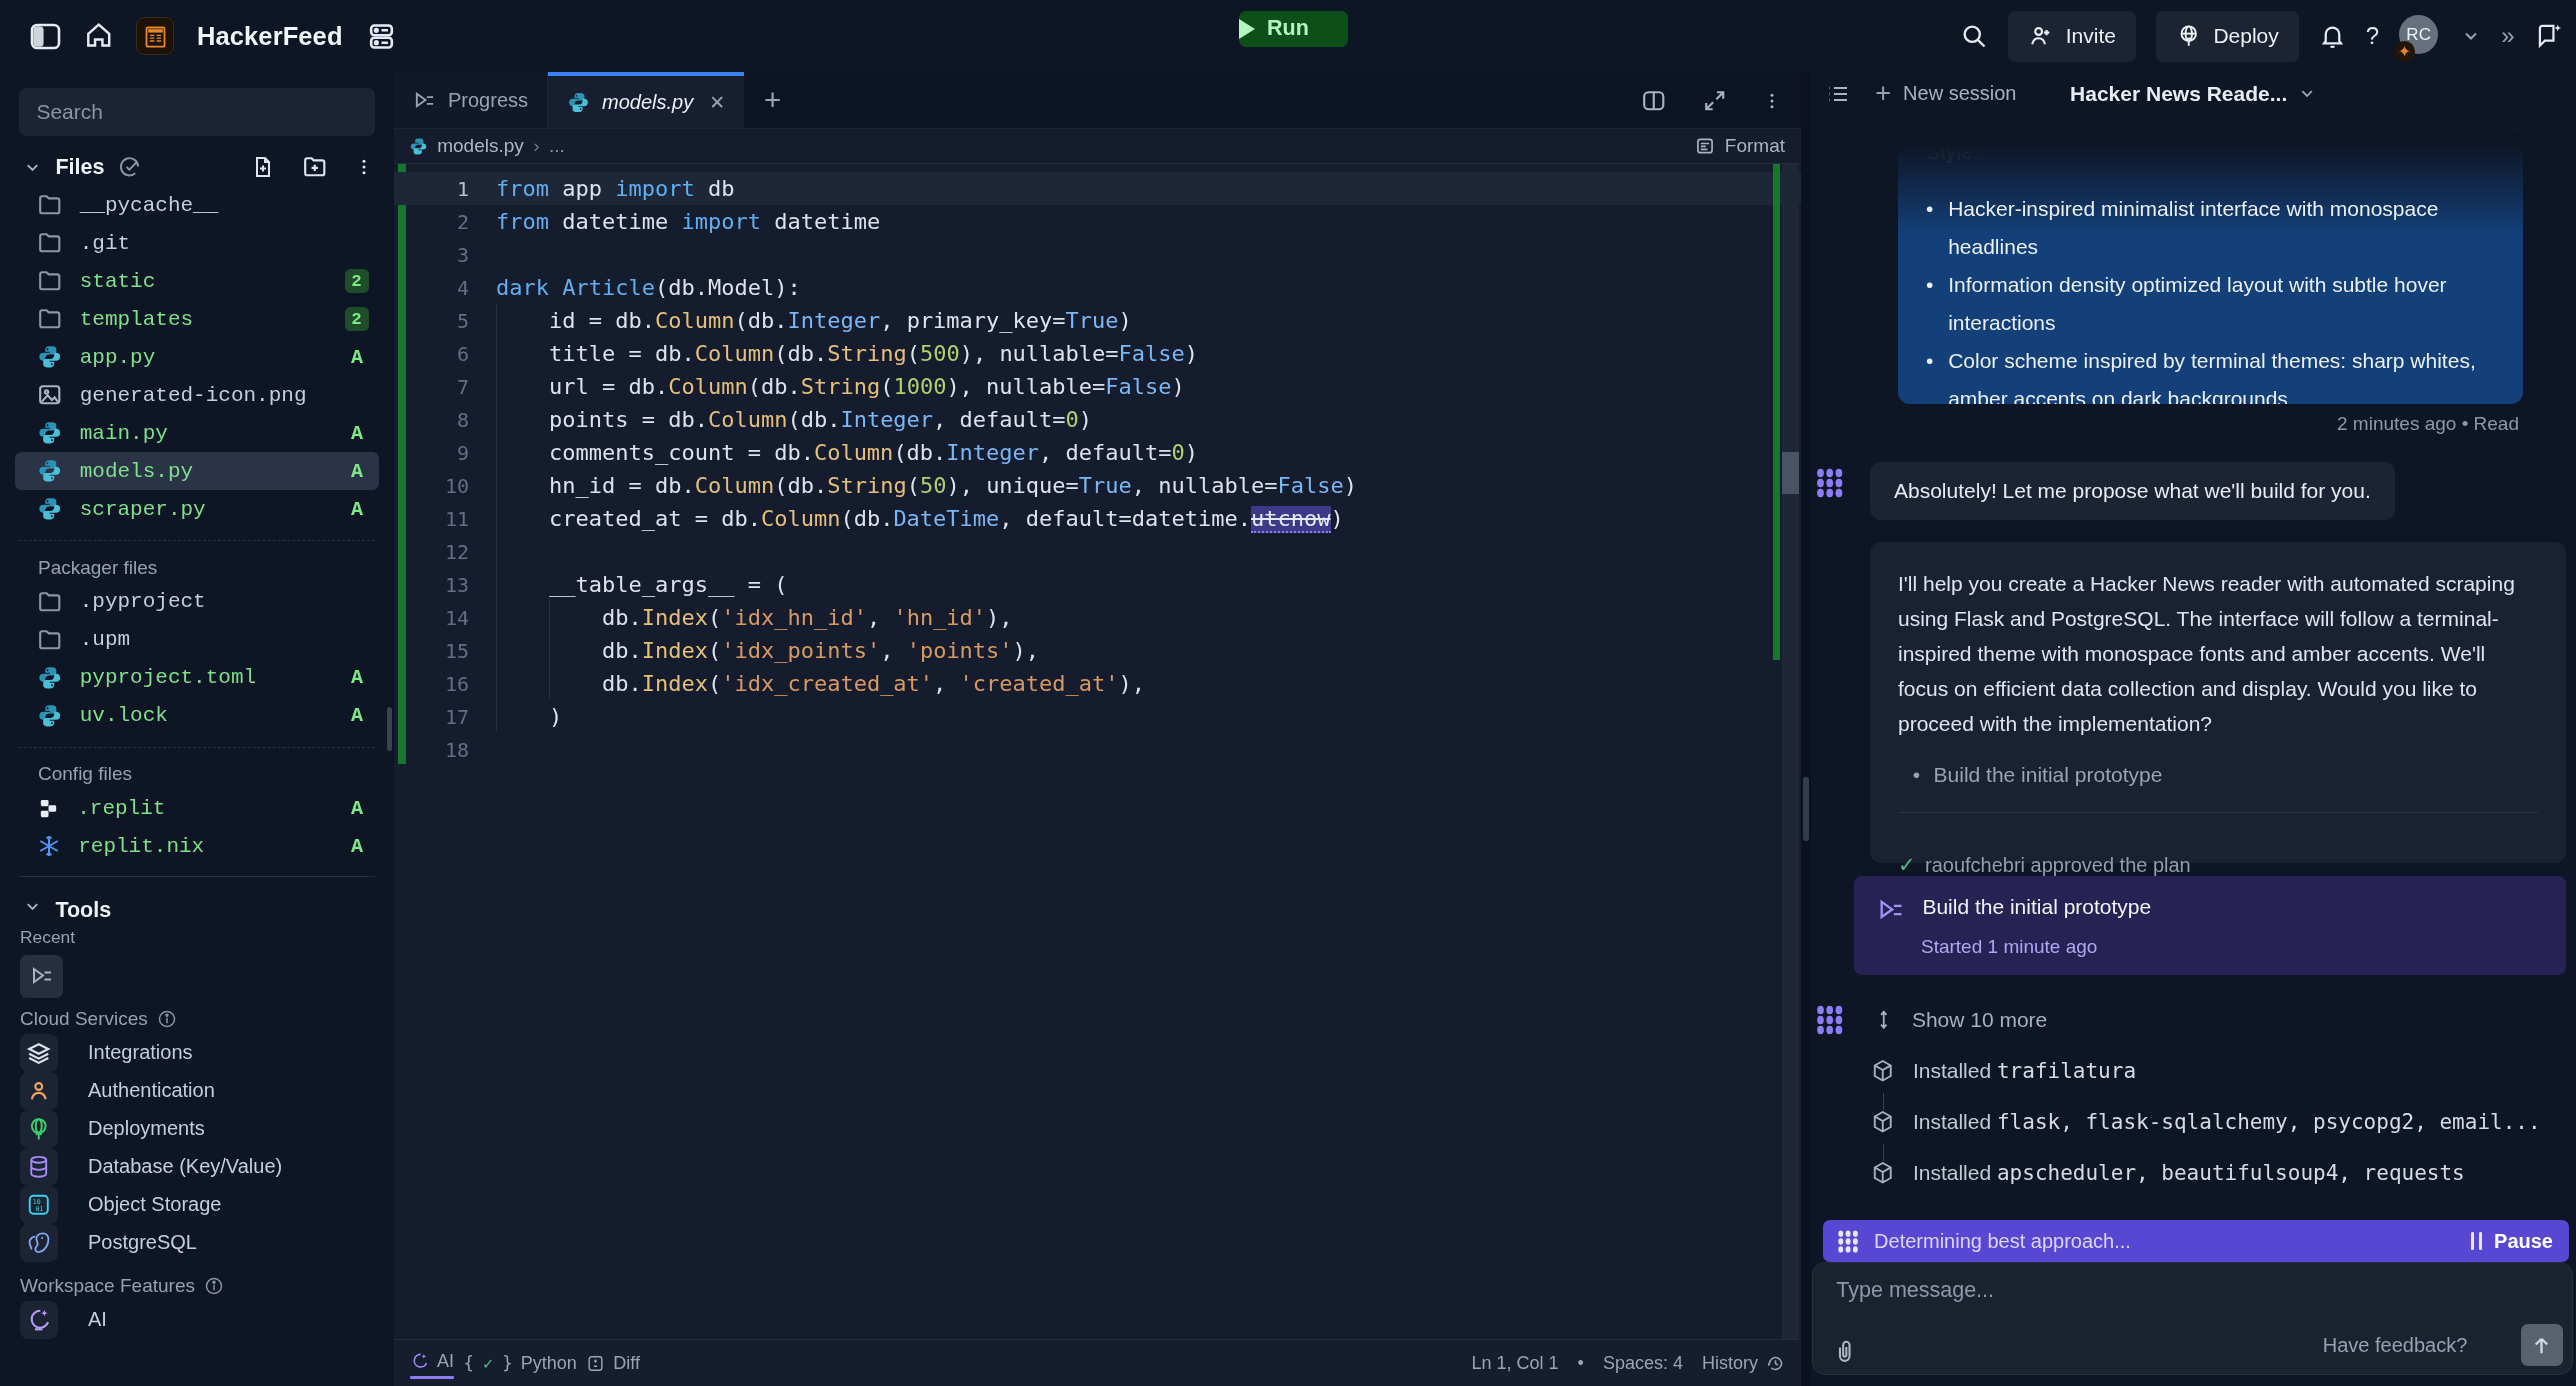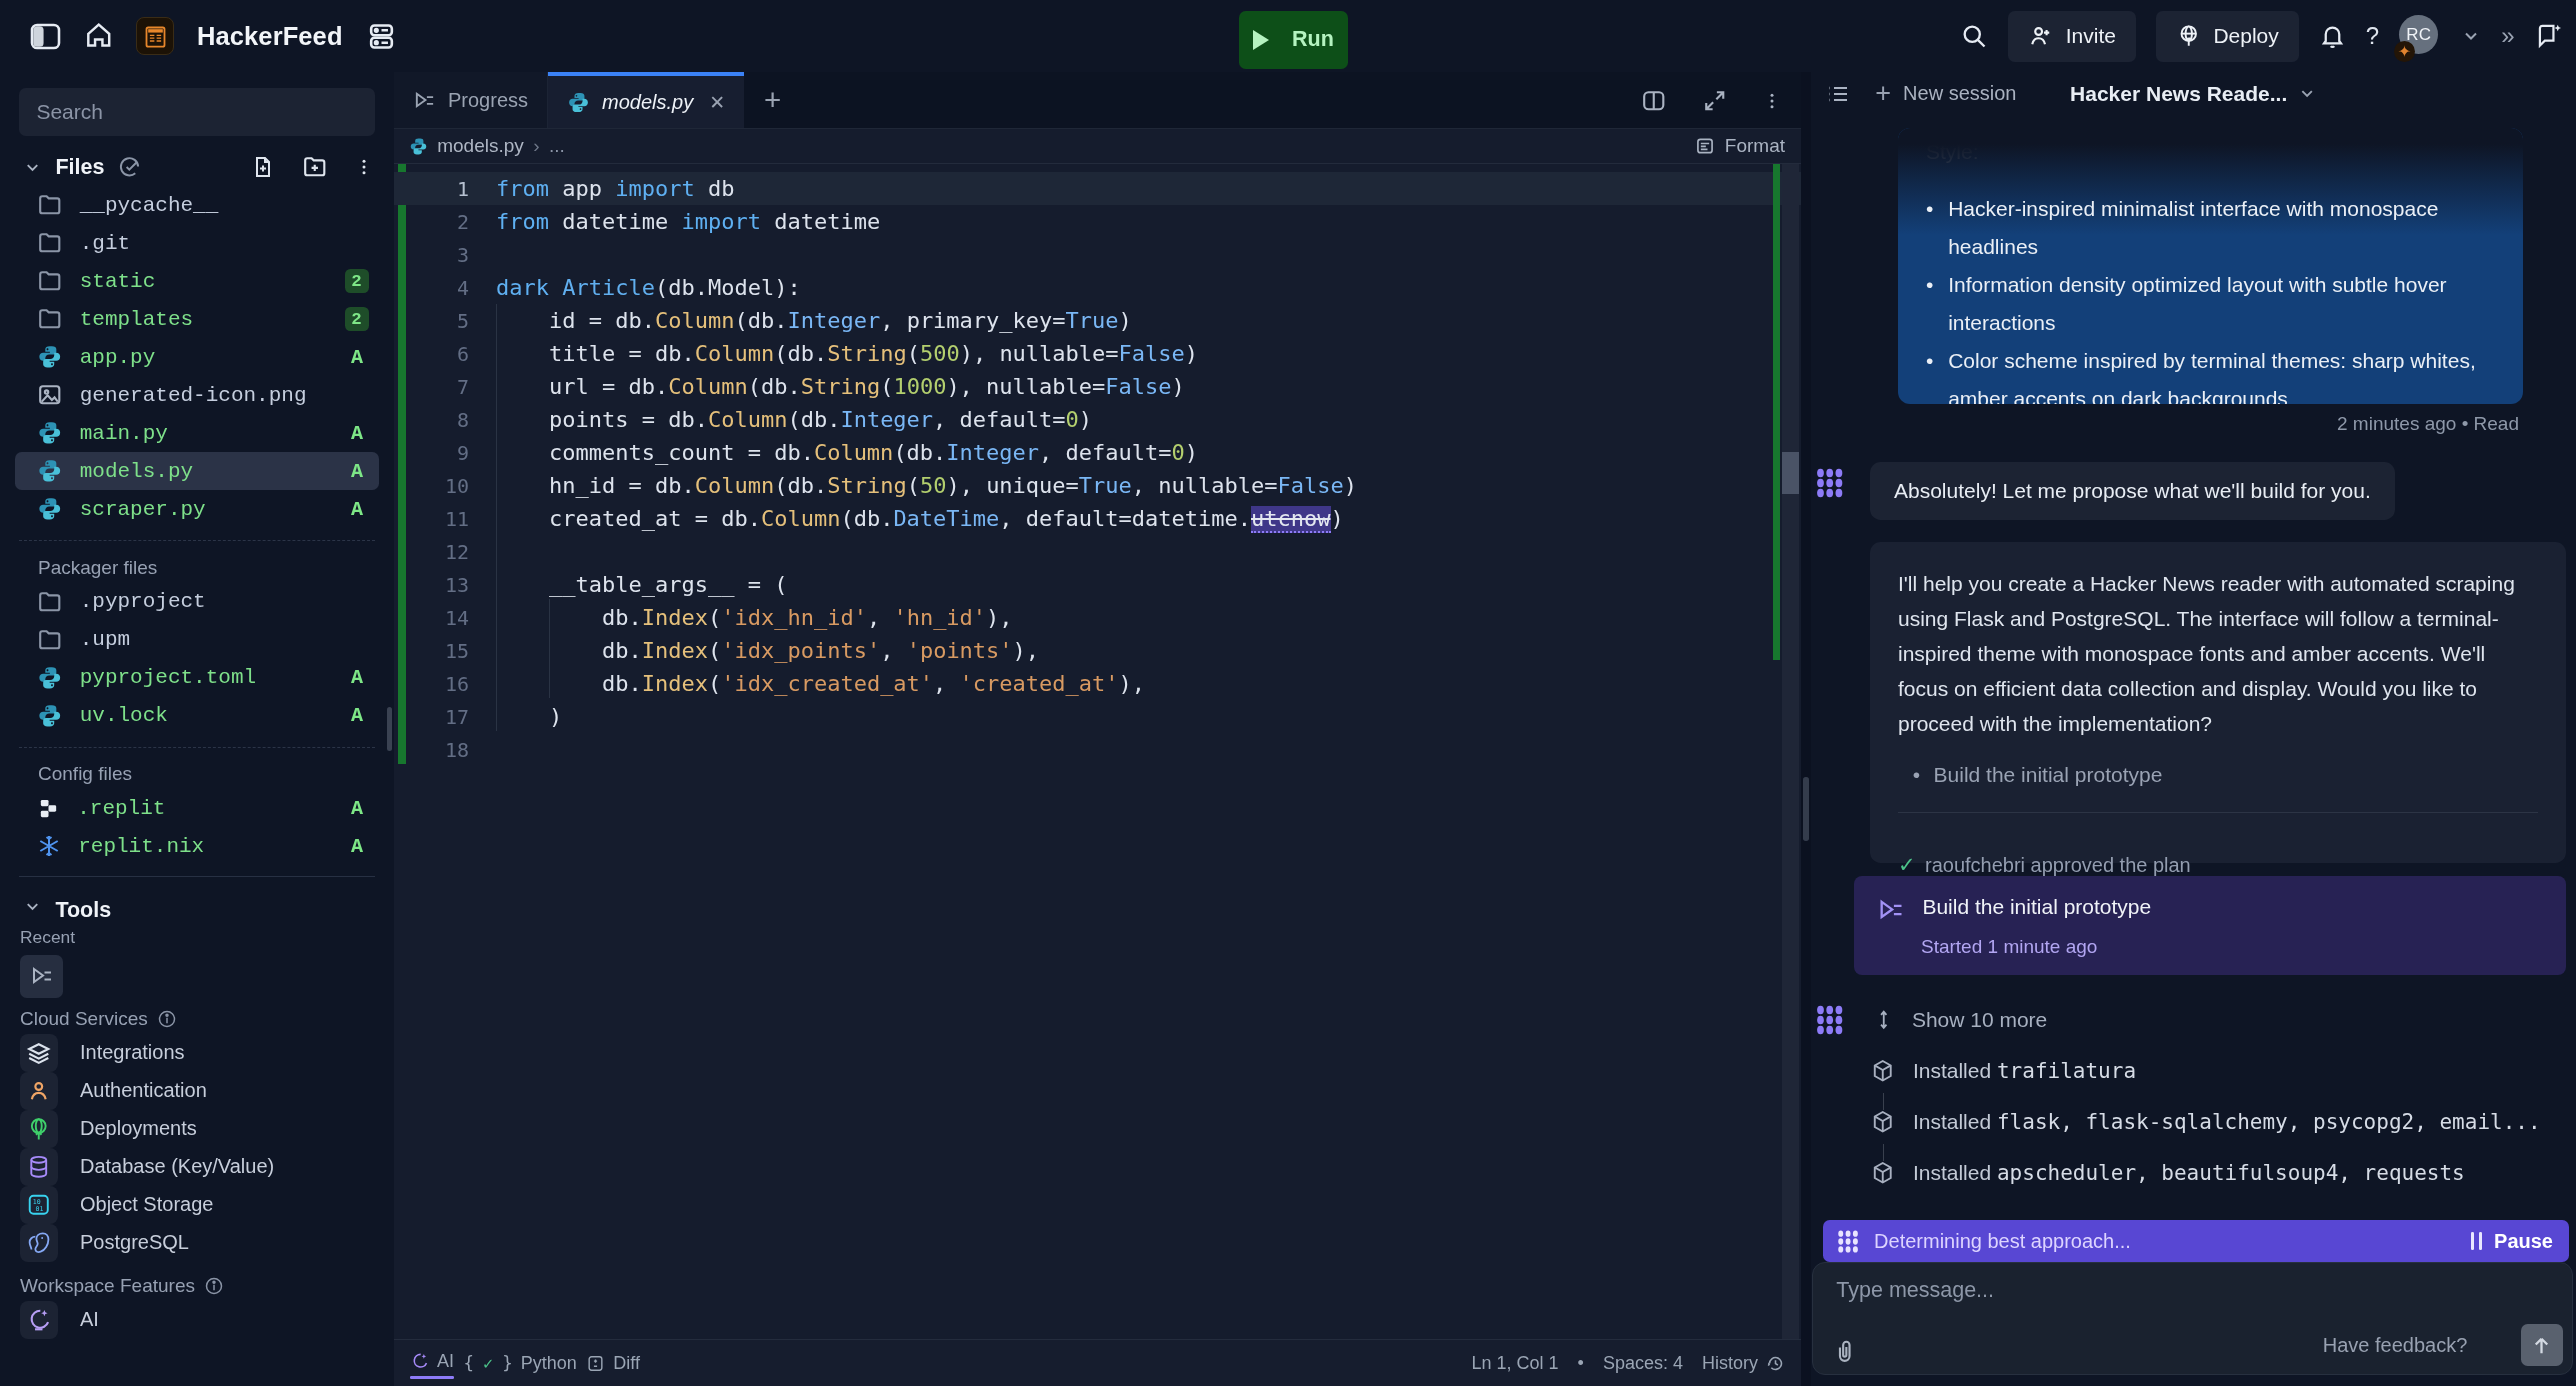--- a/index.html
+++ b/index.html
@@ -7,21 +7,21 @@
   .app { position:relative; width:2576px; height:1387px; background:#0e1525; }
   svg { display:block; }
   .icon { display:inline-flex; align-items:center; justify-content:center; flex:0 0 auto; }
 
   
   .topbar { position:absolute; left:0; top:0; width:2576px; height:72px; background:#0e1525; display:flex; align-items:center; }
   .tb-left { display:flex; align-items:center; gap:23px; padding-left:29.5px; }
   .tb-iconbtn { color:#e6ebf3; cursor:pointer; }
   .app-icon { width:38px; height:38px; border-radius:8px; background:#1c1206; border:1.3px solid #3a2c16; display:flex; align-items:center; justify-content:center; }
   .app-title { font-size:25.5px; font-weight:600; color:#f2f5f9; letter-spacing:0.1px; }
-  .run-btn { position:absolute; left:1239px; top:10.7px; width:109px; height:58px; border-radius:6.7px; background:#0d4f18; color:#b5f3c0; display:flex; align-items:center; justify-content:center; gap:23px; font-size:21.5px; font-weight:700; cursor:pointer; }
+  .run-btn { position:absolute; left:1239px; top:10.7px; width:109px; height:36px; border-radius:6.7px; background:#0d4f18; color:#b5f3c0; display:flex; align-items:center; gap:12px; font-size:21.5px; font-weight:700; cursor:pointer; }
   .run-play { width:0; height:0; border-left:16px solid #b5f3c0; border-top:10px solid transparent; border-bottom:10px solid transparent; }
   .tb-right { position:absolute; right:0; top:0; height:72px; display:flex; align-items:center; gap:20px; padding-right:12px; }
   .pill-btn { height:51px; border-radius:6.7px; background:#1c2333; display:flex; align-items:center; gap:12px; padding:0 20px; font-size:21px; color:#eef2f7; cursor:pointer; }
   .qmark { font-size:24px; color:#dfe5ee; }
   .avatar-wrap { position:relative; width:42px; height:42px; }
   .avatar { width:39px; height:39px; border-radius:50%; background:#66707e; color:#f0f3f7; font-size:17px; display:flex; align-items:center; justify-content:center; }
   .avatar-badge { position:absolute; left:-5.4px; bottom:-5.4px; width:21.5px; height:21.5px; border-radius:50%; background:#231507; color:#e0832f; font-size:16px; display:flex; align-items:center; justify-content:center; }
   .dbl-chev { font-size:24px; color:#9aa3b2; }
 
   
@@ -39,21 +39,21 @@
   .frow .fright { margin-left:auto; }
   .badge { min-width:24px; height:24px; border-radius:5.4px; background:#1e4d29; color:#7ee787; font-size:17.4px; font-weight:700; display:flex; align-items:center; justify-content:center; padding:0 5.4px; }
   .astat { color:#7ee787; font-size:20px; font-weight:700; padding-right:5.4px; }
   .div-dash { border-top:1.3px dashed #2b3447; margin:12px 19px; }
   .div-solid { border-top:1.3px solid #273043; margin:10.7px 19px; }
   .sec-label { padding-left:38px; color:#97a1b3; font-size:19px; height:29.5px; display:flex; align-items:center; }
   .sec-label.x30 { padding-left:20px; }
   .tools-header { height:38px; display:flex; align-items:center; gap:13.4px; padding-left:23px; }
   .tools-title { font-size:21.5px; font-weight:700; color:#f0f3f8;margin-top:8px; }
   .tool-btn { margin:5.4px 0 6.7px 20px; width:43px; height:43px; background:#262e40; border-radius:6.7px; color:#aab3c2; display:flex; align-items:center; justify-content:center; cursor:pointer; }
-  .cloud-row { height:38px; display:flex; align-items:center; gap:22px; padding-left:20px; font-size:20px; color:#c7cedb; cursor:pointer; }
+  .cloud-row { height:38px; display:flex; align-items:center; gap:30px; padding-left:20px; font-size:20px; color:#c7cedb; cursor:pointer; }
   .cloud-ic { width:38px; height:38px; background:#1c2333; border-radius:8px; display:flex; align-items:center; justify-content:center; }
   .info-ic { color:#8b95a7; margin-left:9.4px; }
   .label-row { display:flex; align-items:center; }
   .sb-scroll { position:absolute; right:2px; top:635px; width:5.4px; height:44px; border-radius:2.7px; background:#3a4252; }
 
   
   .editor { position:absolute; left:394px; top:72px; width:1407px; height:1314px; background:#151c2d; display:flex; flex-direction:column; }
   .tabstrip { height:57px; background:#0c1322; display:flex; align-items:stretch; border-bottom:0.7px solid #1f2737; position:relative; }
   .tab { display:flex; align-items:center; gap:12px; padding:0 19px; font-size:20px; color:#9aa3b2; background:#111828; border-right:0.7px solid #1c2435; cursor:pointer; }
   .tab.active { background:#171e30; color:#eef2f7; border-top:4px solid #3b82f6; border-right:none; }

